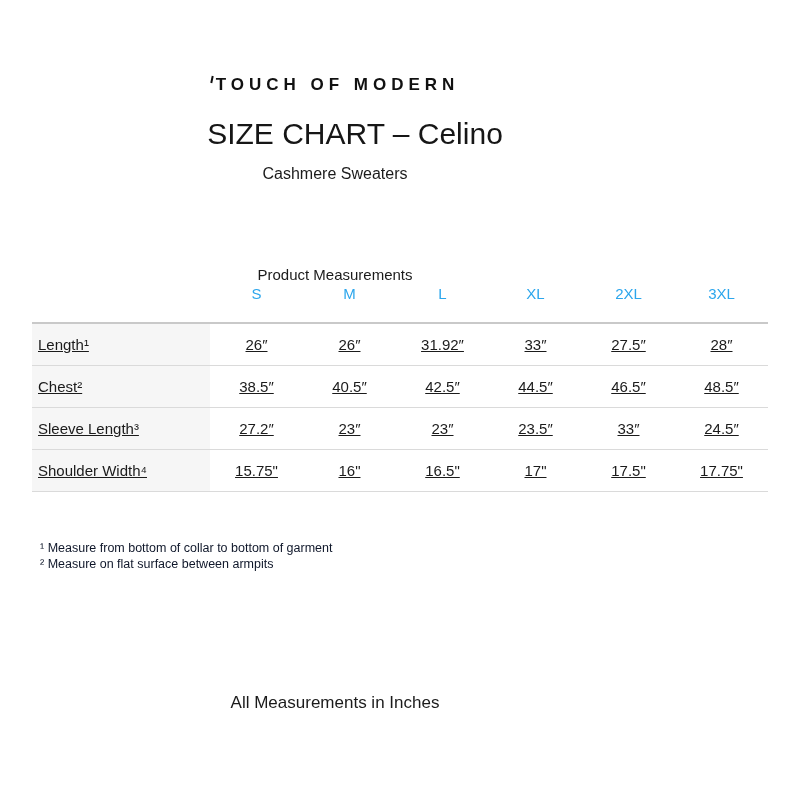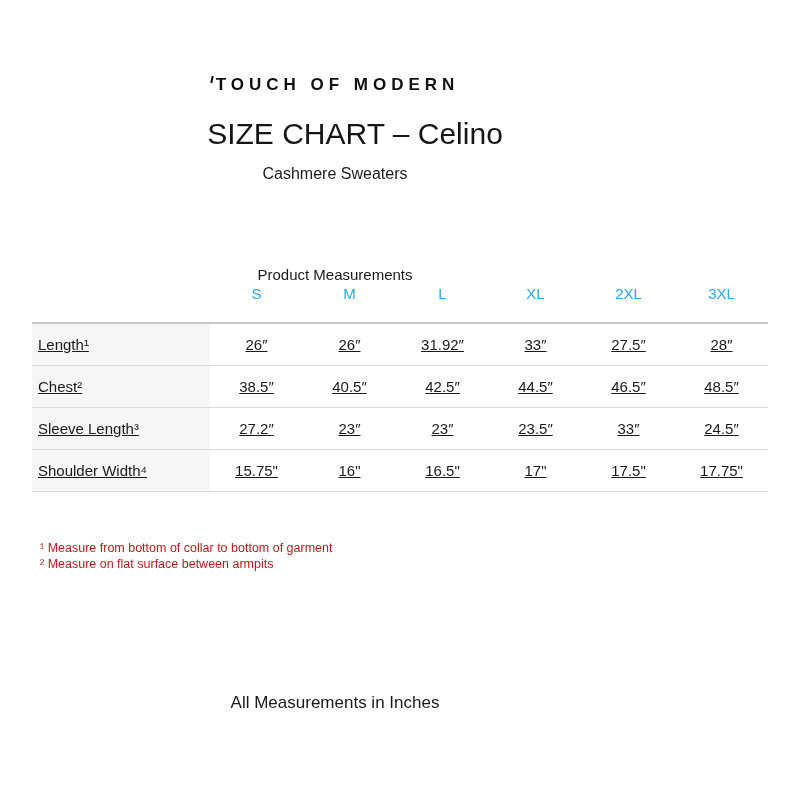--- a/index.html
+++ b/index.html
@@ -36,21 +36,21 @@
     align-items:center;
     text-decoration:underline;
   }
   .t-row .label-cell{
     background:#f6f6f6;height:100%;display:flex;align-items:center;
     padding-left:6px;box-sizing:border-box;
   }
   .t-row .value-cell{text-align:center;}
 
   
-  .footnotes{position:absolute;left:40px;top:541px;font-size:12.5px;line-height:15.5px;color:#b91c1c;}
+  .footnotes{position:absolute;left:40px;top:541px;font-size:12.5px;line-height:15.5px;color:#0f172a;}
 
   
   .footer-note{top:693px;font-size:17px;}
 </style>
 </head>
 <body>
 
 <div class="centered logo"><span class="logo-tick"></span><span>TOUCH OF MODERN</span></div>
 
 <h1 class="centered title" style="margin:0;padding-left:20px;">SIZE CHART – Celino</h1>

